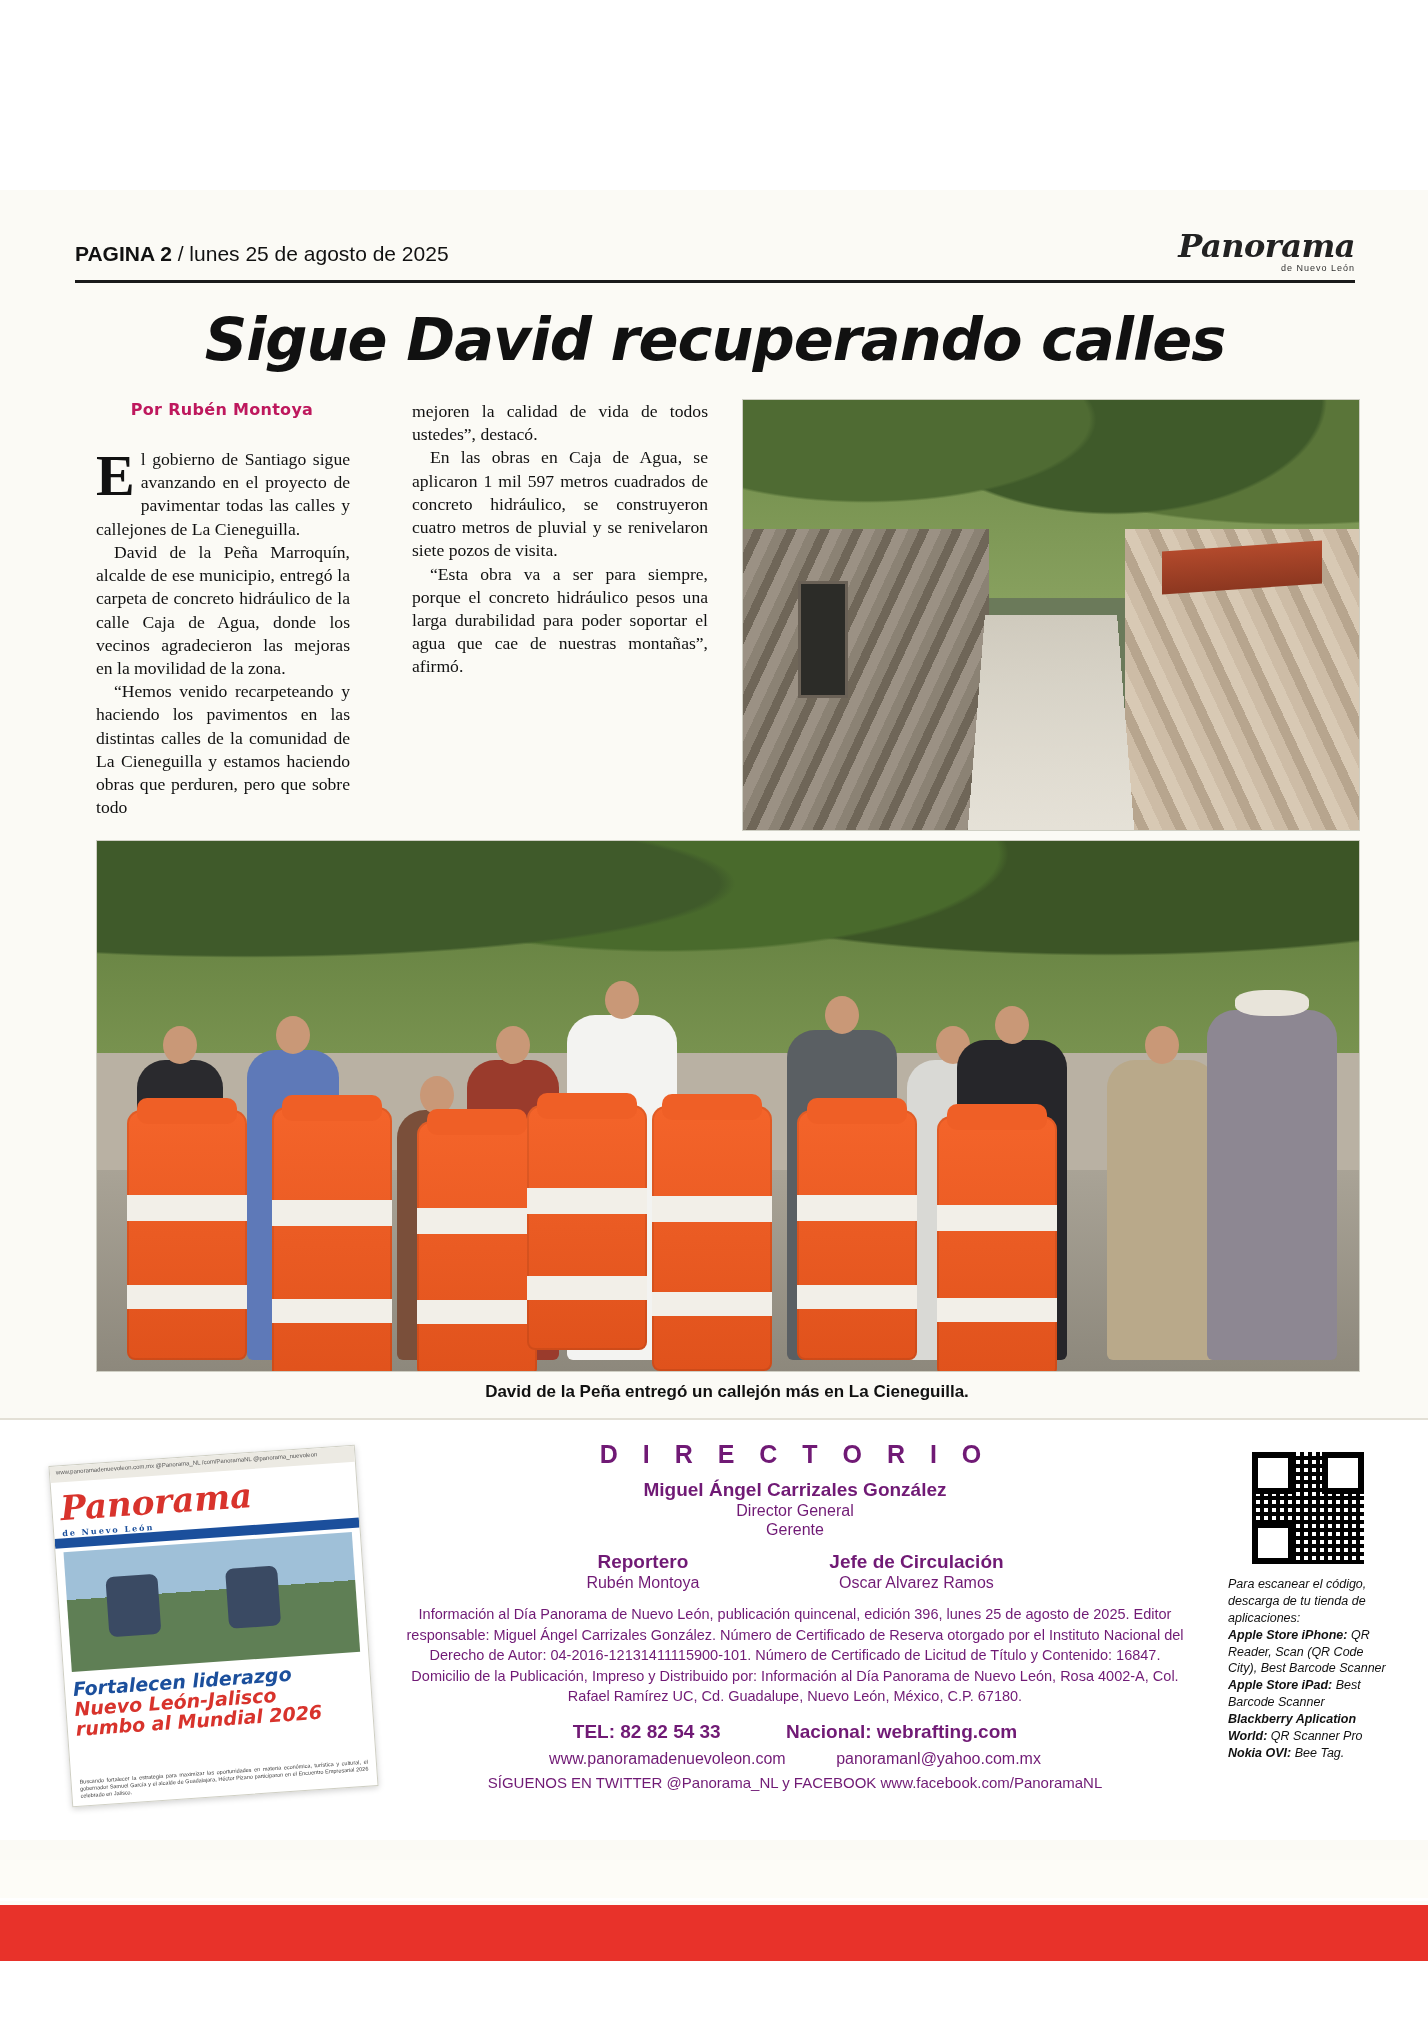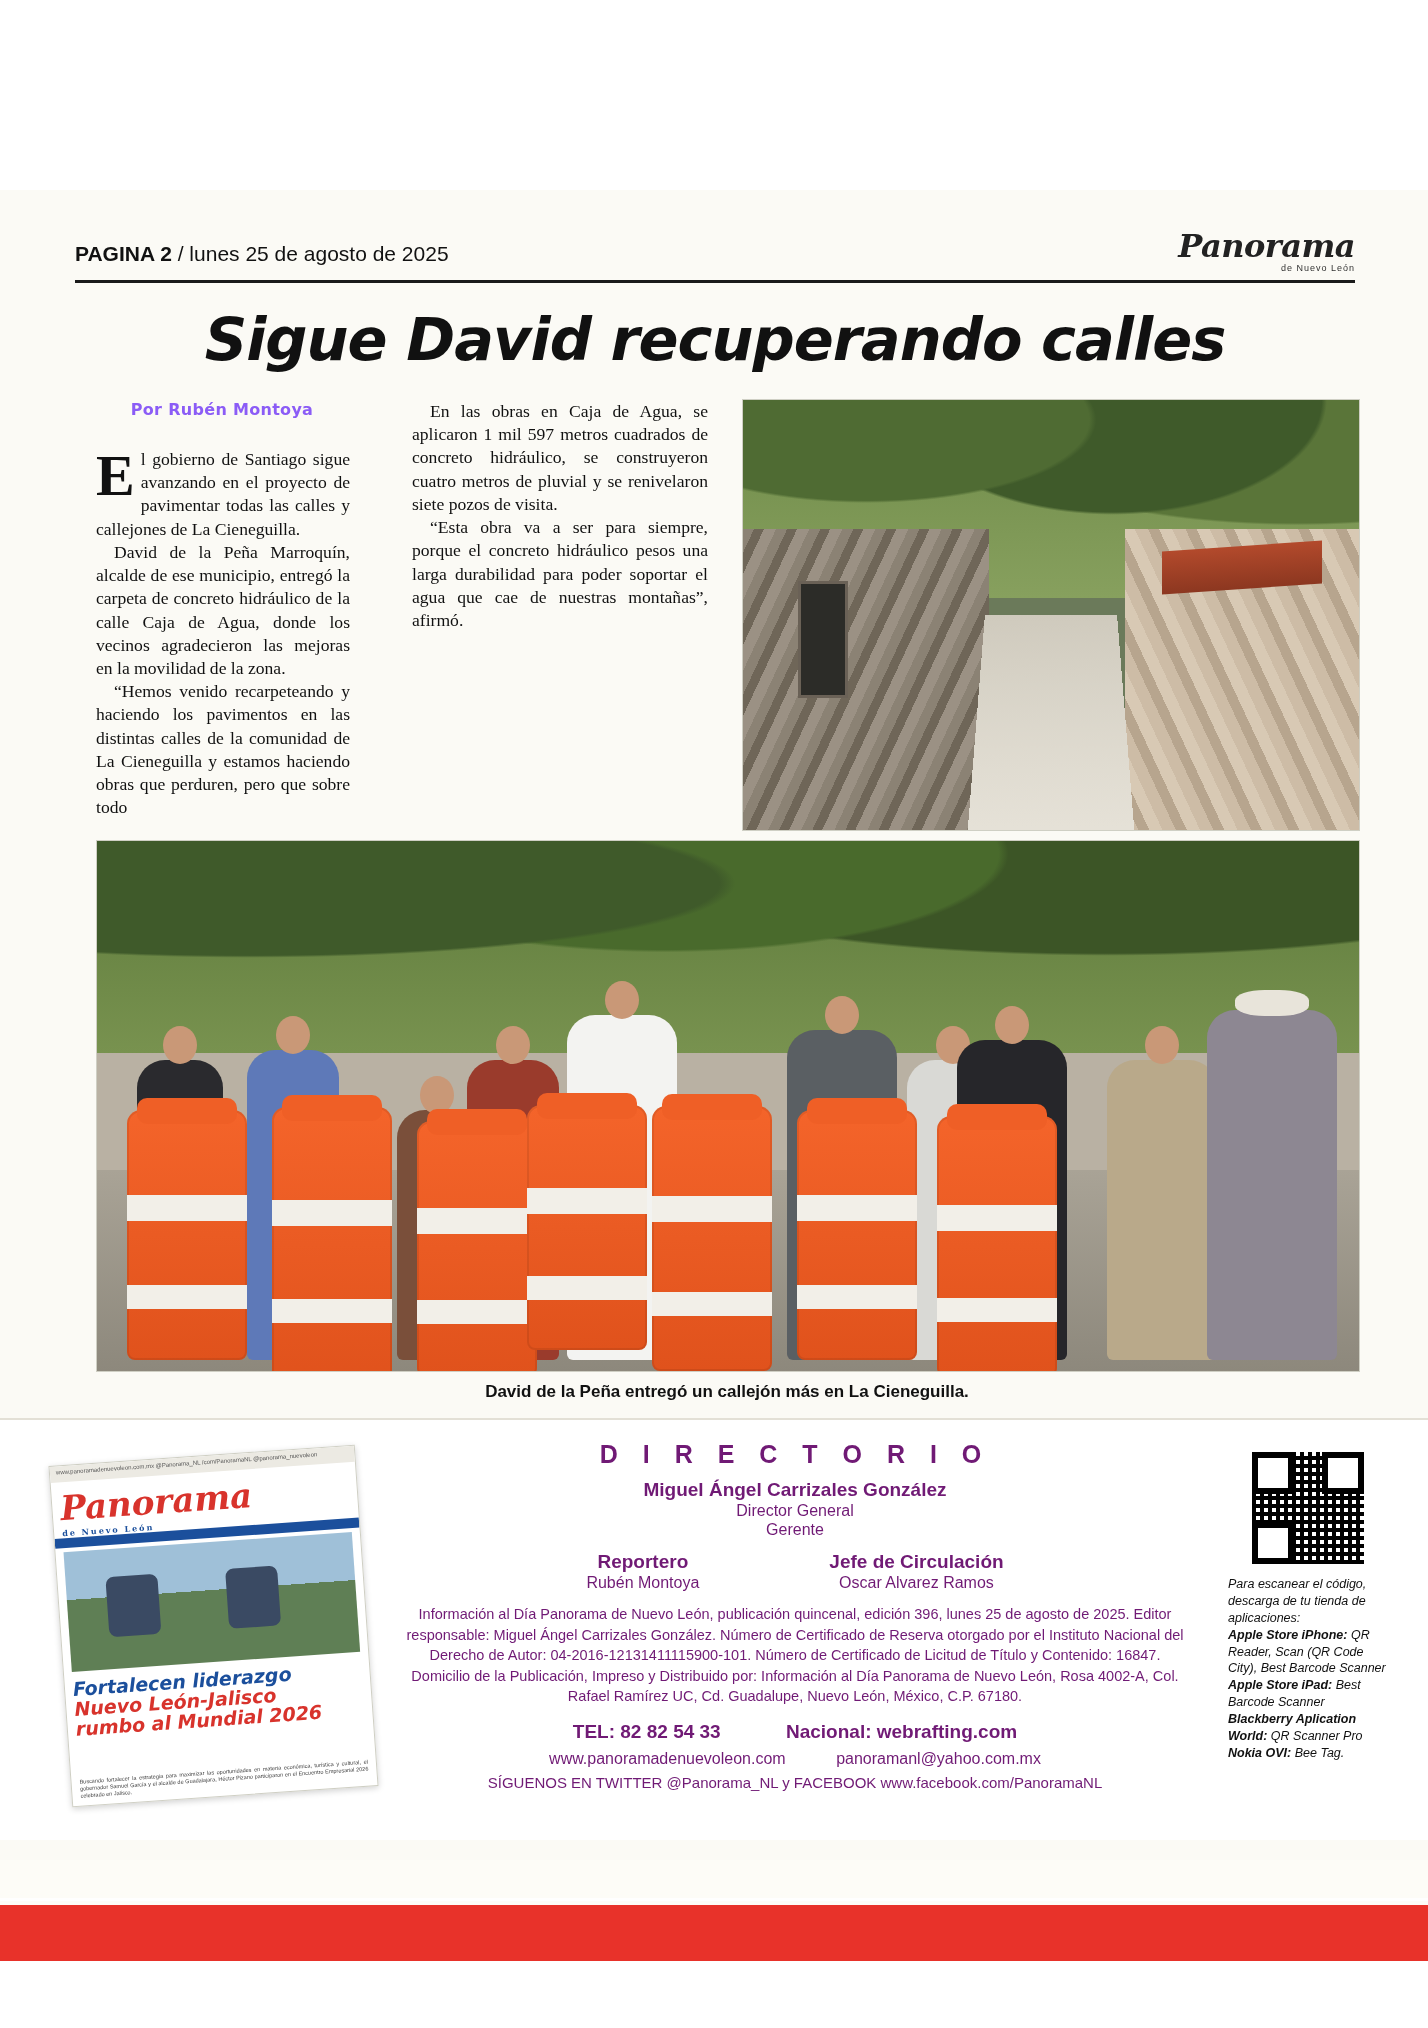--- a/index.html
+++ b/index.html
@@ -109,21 +109,21 @@
   
   .byline {
     position: absolute;
     left: 96px;
     top: 400px;
     width: 252px;
     text-align: center;
     font-family: "DejaVu Sans", sans-serif;
     font-weight: bold;
     font-size: 16px;
-    color: #8b5cf6;
+    color: #be185d;
     letter-spacing: 0.3px;
   }
 
   .col {
     position: absolute;
     font-family: "Liberation Serif", serif;
     font-size: 17.6px;
     line-height: 1.32;
     text-align: justify;
     color: #111;
@@ -330,20 +330,21 @@
 
   <div class="col" id="col1">
     <p class="first">
       <span class="dropcap">E</span><span>l gobierno de Santiago sigue avanzando en el proyecto de pavimentar todas las calles y callejones de La Cieneguilla.</span>
     </p>
     <p>David de la Peña Marroquín, alcalde de ese municipio, entregó la carpeta de concreto hidráulico de la calle Caja de Agua, donde los vecinos agradecieron las mejoras en la movilidad de la zona.</p>
     <p>“Hemos venido recarpeteando y haciendo los pavimentos en las distintas calles de la comunidad de La Cieneguilla y estamos haciendo obras que perduren, pero que sobre todo</p>
   </div>
 
   <div class="col" id="col2">
+    <p class="first">mejoren la calidad de vida de todos ustedes”, destacó.</p>
     <p>En las obras en Caja de Agua, se aplicaron 1 mil 597 metros cuadrados de concreto hidráulico, se construyeron cuatro metros de pluvial y se renivelaron siete pozos de visita.</p>
     <p>“Esta obra va a ser para siempre, porque el concreto hidráulico pesos una larga durabilidad para poder soportar el agua que cae de nuestras montañas”, afirmó.</p>
   </div>
 
   <div class="photo-top">
     <div class="canopy"></div>
     <div class="wall-l"></div>
     <div class="wall-r"></div>
     <div class="roof-r"></div>
     <div class="alley-path"></div>

